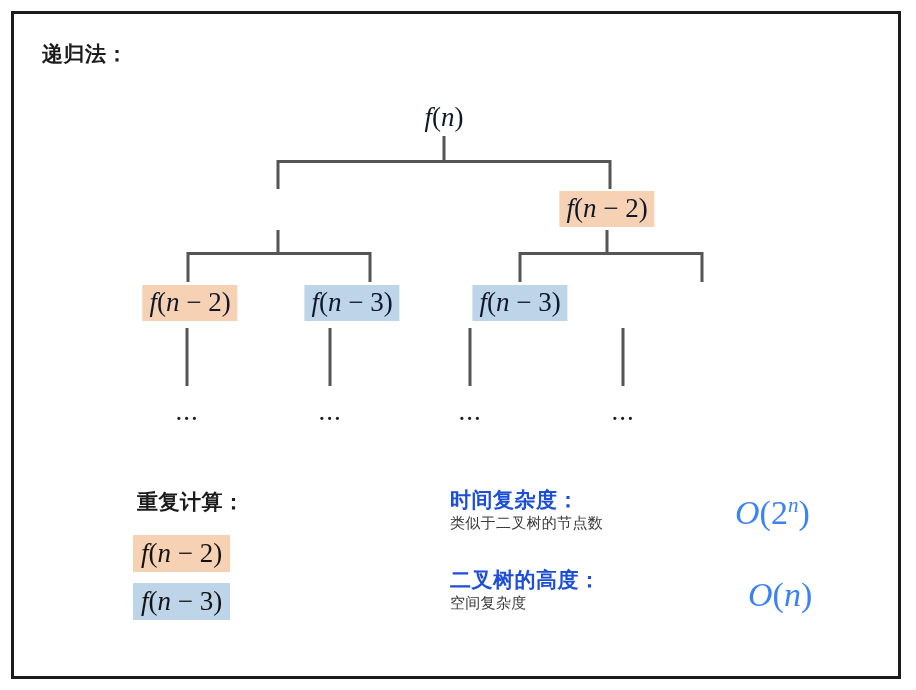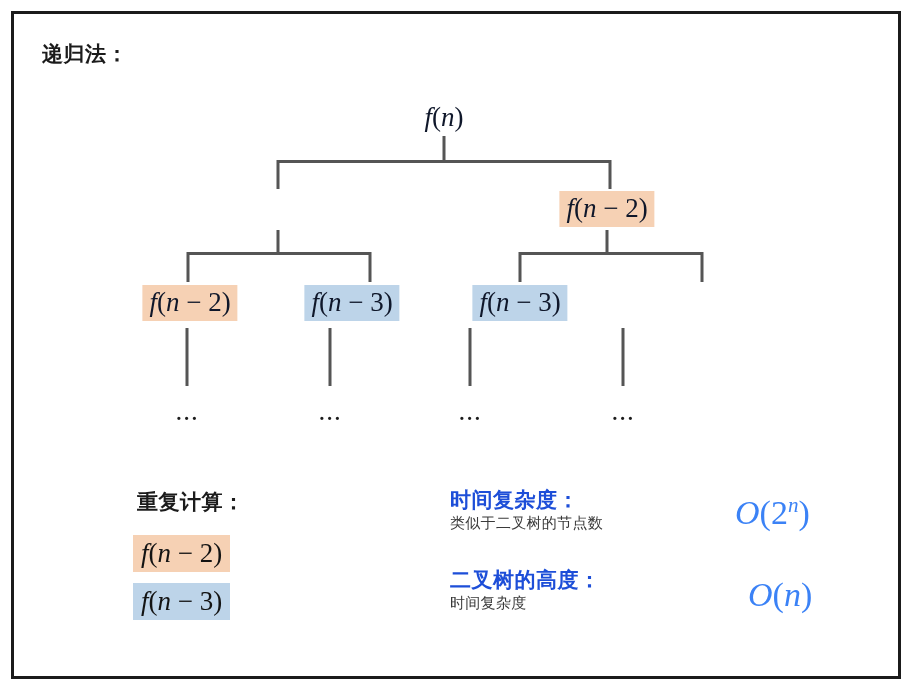--- a/index.html
+++ b/index.html
@@ -224,18 +224,18 @@
     <span class="fn">f</span><span class="paren">(</span><span class="fn">n</span><span class="op"> − </span><span class="num">3</span><span class="paren">)</span>
   </div>
 
   <div class="cx-label" style="left:450px; top:478px;">时间复杂度：</div>
   <div class="cx-sub" style="left:450px; top:506px;">类似于二叉树的节点数</div>
   <div class="cx-big" style="left:735px; top:486px;">
     <span class="fn">O</span><span class="paren">(</span><span class="num">2</span><sup>n</sup><span class="paren">)</span>
   </div>
 
   <div class="cx-label" style="left:450px; top:558px;">二叉树的高度：</div>
-  <div class="cx-sub" style="left:450px; top:586px;">时间复杂度</div>
+  <div class="cx-sub" style="left:450px; top:586px;">空间复杂度</div>
   <div class="cx-big" style="left:748px; top:568px;">
     <span class="fn">O</span><span class="paren">(</span><span class="fn">n</span><span class="paren">)</span>
   </div>
 
 </div>
 
 </body></html>

